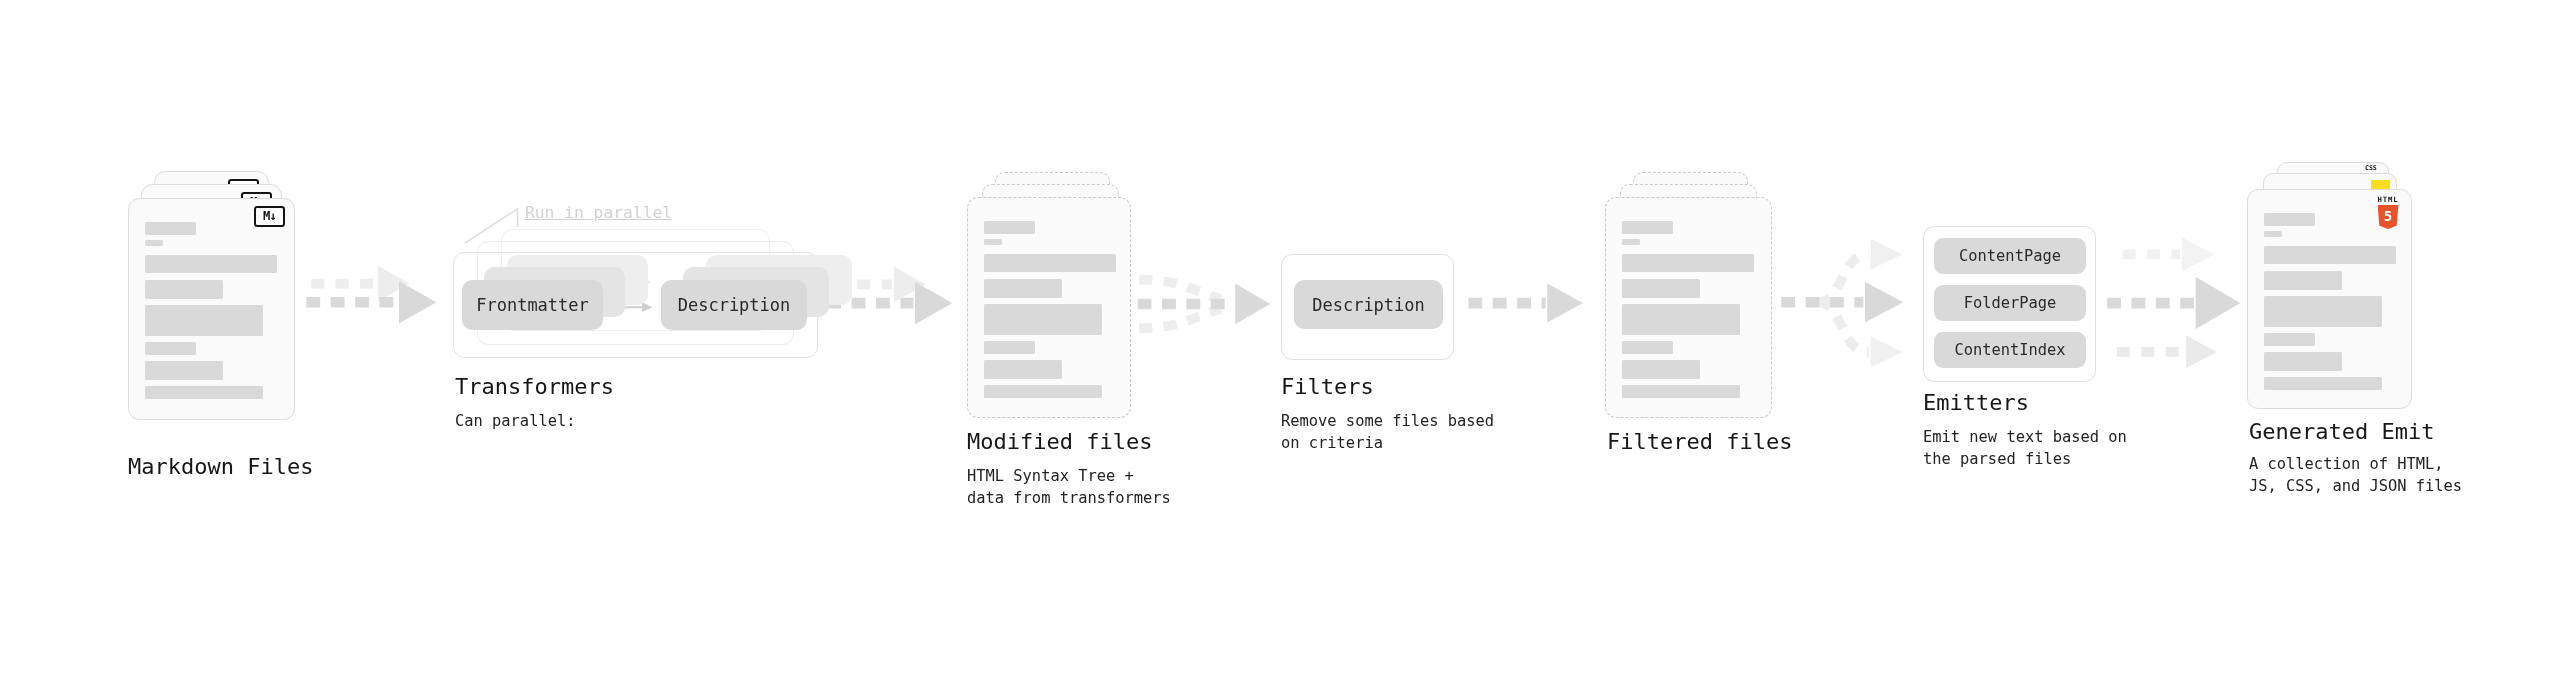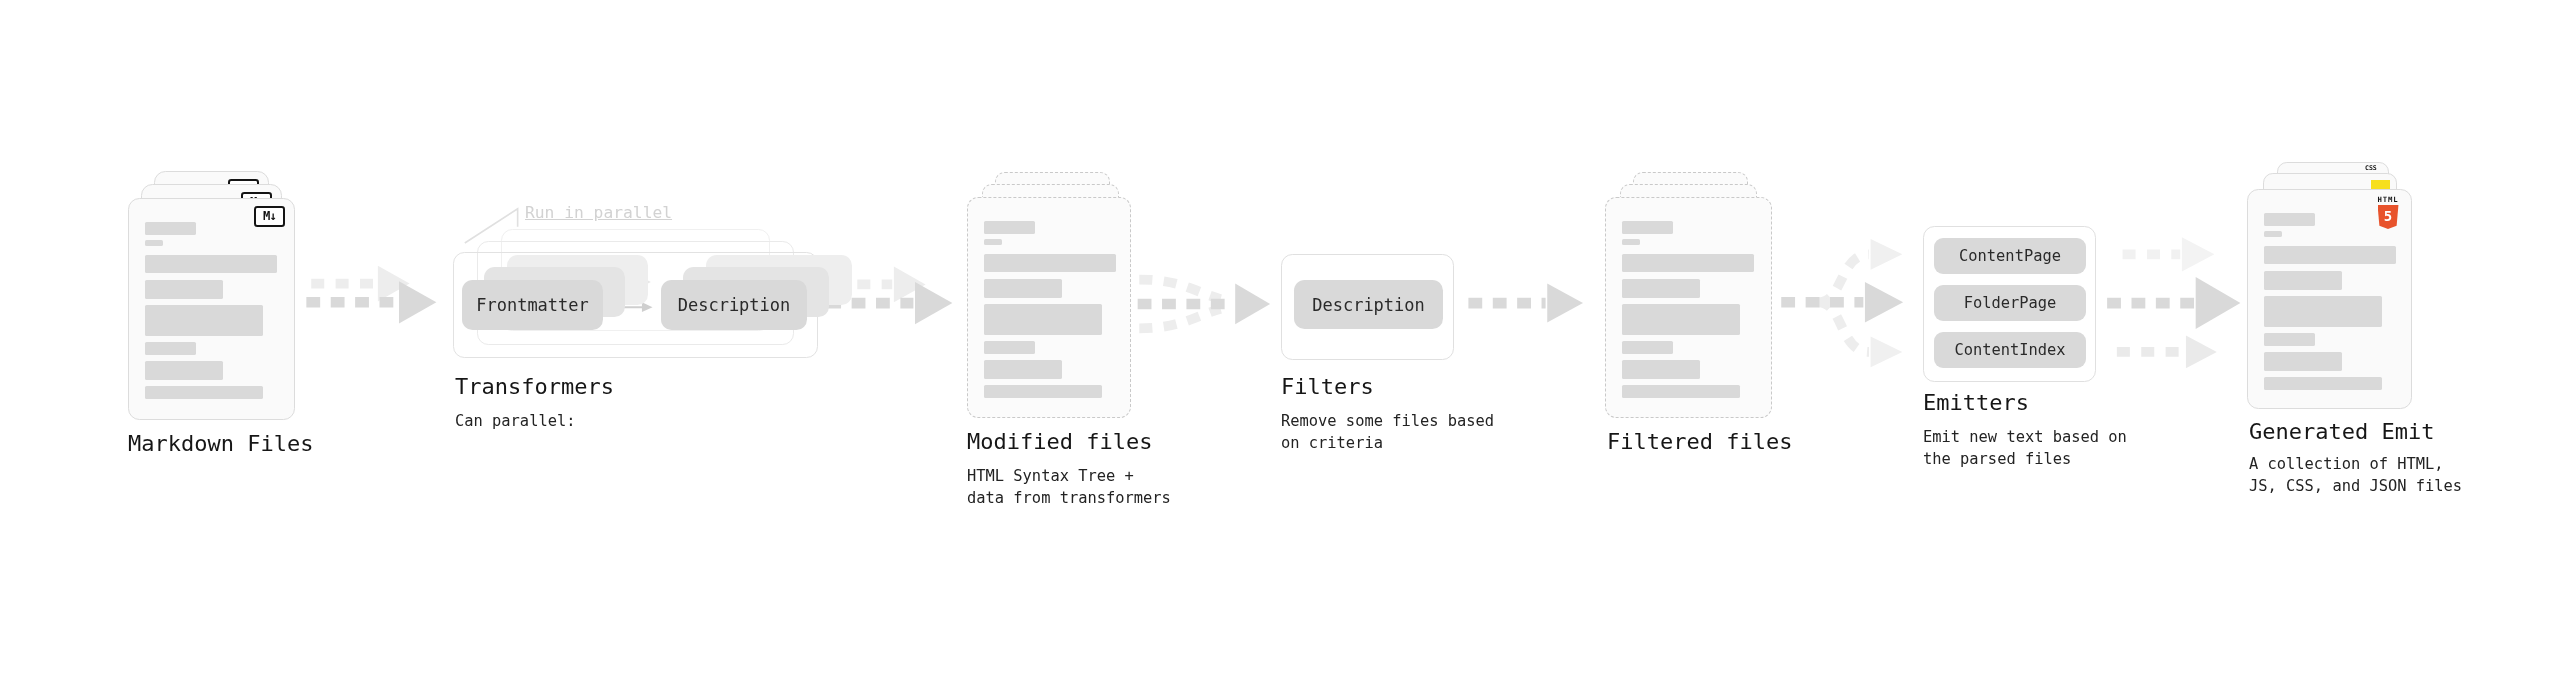--- a/index.html
+++ b/index.html
@@ -147,21 +147,21 @@
           <div class="line" style="width: 51px; height: 13px; margin-top: 0px;"></div>
           <div class="line" style="width: 18px; height: 5.7px; margin-top: 4.9px;"></div>
           <div class="line" style="width: 132px; height: 18.7px; margin-top: 9px;"></div>
           <div class="line" style="width: 78px; height: 19.5px; margin-top: 6.5px;"></div>
           <div class="line" style="width: 118px; height: 31px; margin-top: 5.7px;"></div>
           <div class="line" style="width: 51px; height: 13px; margin-top: 5.7px;"></div>
           <div class="line" style="width: 78px; height: 18.7px; margin-top: 6.5px;"></div>
           <div class="line" style="width: 118px; height: 13px; margin-top: 5.7px;"></div>
         </div>
     </div>
-    <div class="title" style="left:128px;top:432px;">Markdown Files</div>
+    <div class="title" style="left:128px;top:455px;">Markdown Files</div>
   </div>
 
   <div class="abs" style="left:0;top:0;">
     <div class="annotation" style="left:525px;top:203px;text-decoration:underline;">Run in parallel</div>
     <div class="frame b2" style="left:501px;top:229px;width:269px;height:102px;"></div>
     <div class="frame b1" style="left:477px;top:241px;width:317px;height:104px;"></div>
     <div class="frame" style="left:453px;top:252px;width:365px;height:106px;"></div>
 
     <div class="pill ghost2" style="left:507px;top:255px;width:141px;height:50px;"></div>
     <div class="pill ghost1" style="left:484px;top:267px;width:141px;height:50px;"></div>

